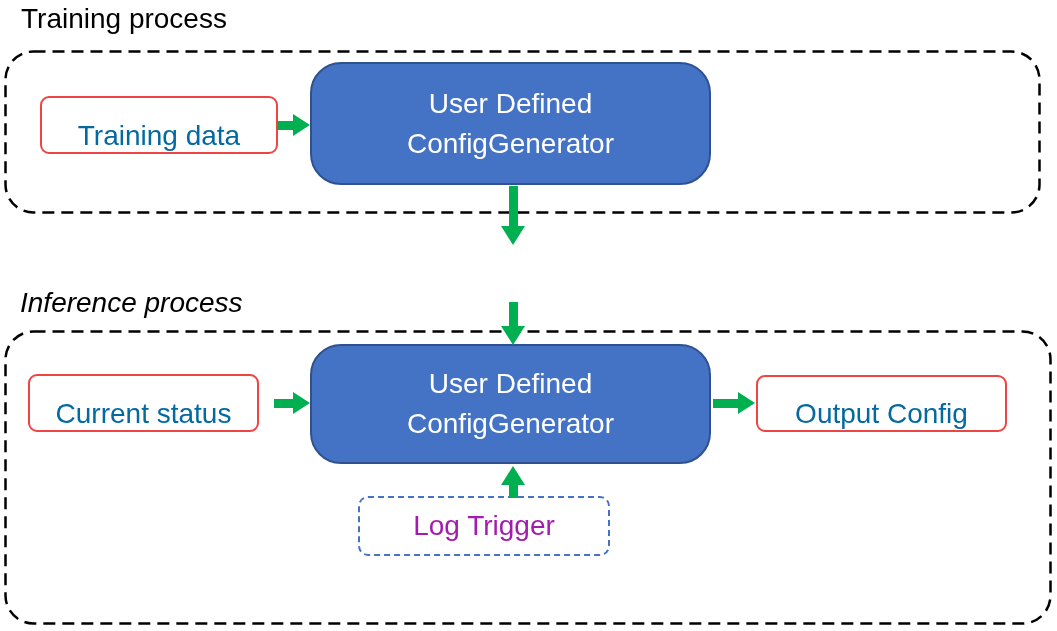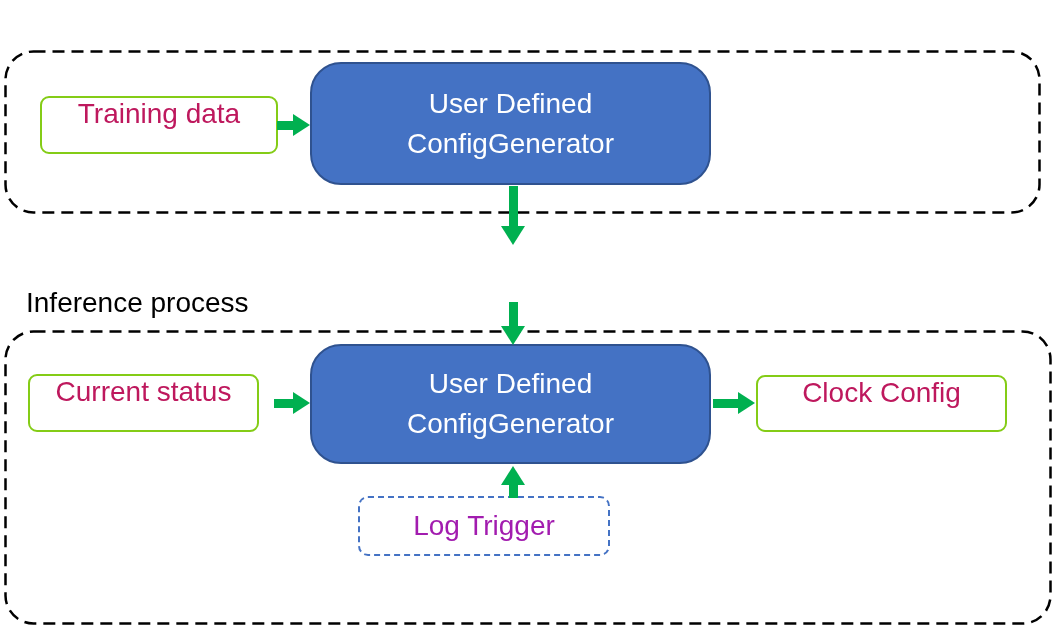--- a/index.html
+++ b/index.html
@@ -23,27 +23,27 @@
   }
 
   .container-svg {
     position: absolute;
     z-index: 0;
   }
 
   .light-box {
     position: absolute;
     background: #ffffff;
-    border: 2px solid #84cc16;
+    border: 2px solid #ef4444;
     border-radius: 9px;
     display: flex;
-    align-items: flex-start;
+    align-items: flex-end;
     justify-content: center;
     font-size: 28px;
-    color: #be185d;
+    color: #0369a1;
     white-space: nowrap;
     z-index: 2;
   }
 
   .blue-box {
     position: absolute;
     background: #4472C4;
     border: 2px solid #2F528F;
     border-radius: 31px;
     display: flex;
@@ -97,20 +97,21 @@
     border-bottom: 19px solid #00B050;
   }
 
   .z3 { z-index: 3; }
 </style>
 </head>
 <body>
 
 <div class="canvas">
 
+  <div class="section-title" style="left:21px; top:3px;">Training process</div>
 
   <svg class="container-svg" style="left:4px; top:50px;" width="1037" height="164" viewBox="0 0 1037 164">
     <rect x="1.5" y="1.5" width="1034" height="161" rx="28" fill="none" stroke="#000000" stroke-width="2.5" stroke-dasharray="12 7"></rect>
   </svg>
 
   <div class="light-box" style="left:40px; top:96px; width:238px; height:58px;">
     <span>Training data</span>
   </div>
 
   <div>
@@ -127,21 +128,21 @@
     <div class="arrow-stem" style="left:509px; top:186px; width:9px; height:40px;"></div>
     <div class="arrow-head down" style="left:501px; top:226px;"></div>
   </div>
 
 
   <div>
     <div class="arrow-stem" style="left:509px; top:302px; width:9px; height:24px;"></div>
     <div class="arrow-head down" style="left:501px; top:326px;"></div>
   </div>
 
-  <div class="section-title" style="left:26px; top:287px;">Inference process</div>
+  <div class="section-title" style="left:20px; top:287px;font-style:italic;">Inference process</div>
 
   <svg class="container-svg" style="left:4px; top:330px;" width="1048" height="295" viewBox="0 0 1048 295">
     <rect x="1.5" y="1.5" width="1045" height="292" rx="28" fill="none" stroke="#000000" stroke-width="2.5" stroke-dasharray="12 7"></rect>
   </svg>
 
   <div class="light-box" style="left:28px; top:374px; width:231px; height:58px;">
     <span>Current status</span>
   </div>
 
   <div>
@@ -153,21 +154,21 @@
     <div>User Defined</div>
     <div>ConfigGenerator</div>
   </div>
 
   <div>
     <div class="arrow-stem" style="left:713px; top:399px; width:25px; height:9px;"></div>
     <div class="arrow-head right" style="left:738px; top:392px;"></div>
   </div>
 
   <div class="light-box" style="left:756px; top:375px; width:251px; height:57px;">
-    <span>Clock Config</span>
+    <span>Output Config</span>
   </div>
 
   <div>
     <div class="arrow-head up" style="left:501px; top:466px;"></div>
     <div class="arrow-stem" style="left:509px; top:485px; width:9px; height:13px;"></div>
   </div>
 
   <div class="trigger-box" style="left:358px; top:496px; width:252px; height:60px; z-index:2;">
     <span>Log Trigger</span>
   </div>

